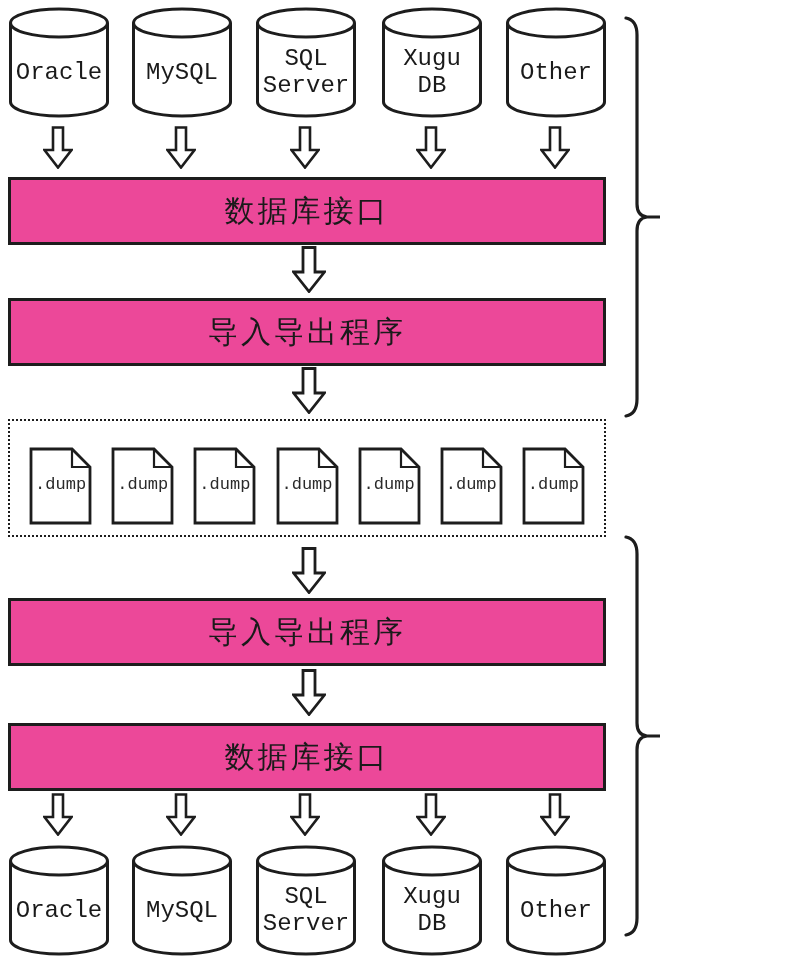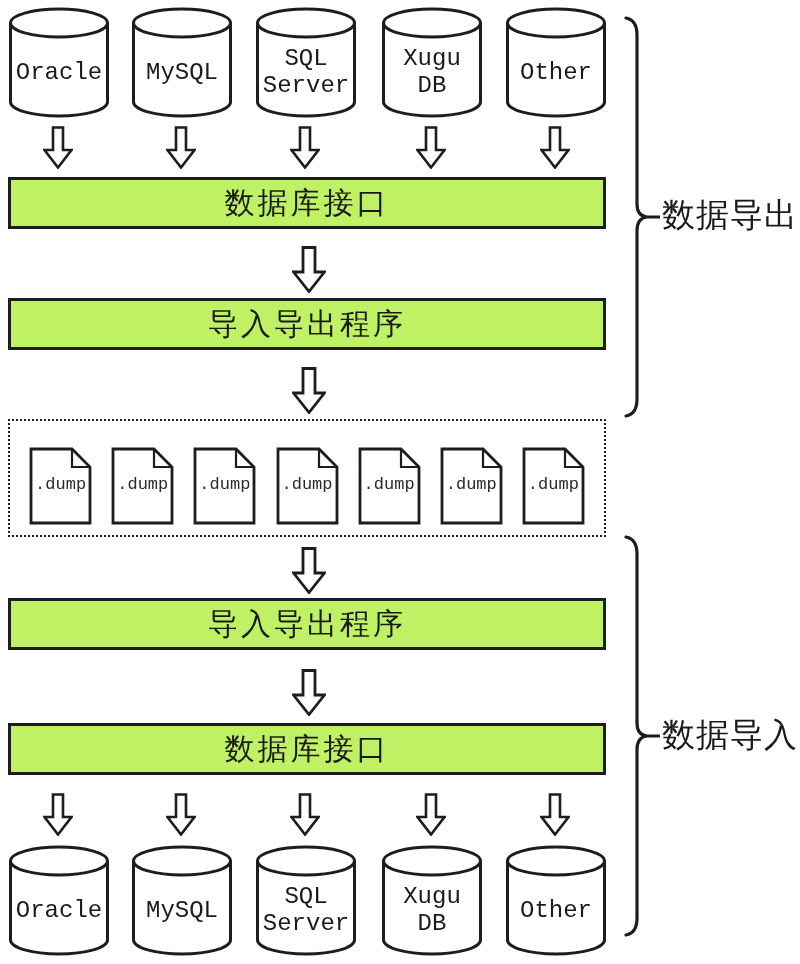--- a/index.html
+++ b/index.html
@@ -10,22 +10,22 @@
   
   .cyl{position:absolute;width:102px;height:114px;}
   .cyl svg{position:absolute;left:0;top:0;}
   .cyl .lbl{
     position:absolute;left:4px;right:4px;top:28px;bottom:8px;
     display:flex;align-items:center;justify-content:center;text-align:center;
     font-size:24px;line-height:1.12;
   }
   
   .flowbox{
-    position:absolute;left:8px;width:598px;height:52px;box-sizing:border-box;
-    border:3px solid #1d1d1d;background:#bef264;
+    position:absolute;left:8px;width:598px;height:68px;box-sizing:border-box;
+    border:3px solid #1d1d1d;background:#ec4899;
     display:flex;align-items:center;justify-content:center;
     font-size:30px;letter-spacing:3px;
   }
   
   .arrow-s{position:absolute;width:30px;height:43px;}
   .arrow-m{position:absolute;width:34px;height:47px;}
   
   .dumpbox{
     position:absolute;left:8px;top:419px;width:598px;height:118px;box-sizing:border-box;
     border:2.5px dotted #1d1d1d;background:#ffffff;
@@ -263,20 +263,18 @@
       <line x1="2.5" y1="17" x2="2.5" y2="96" stroke="#1d1d1d" stroke-width="3"></line>
       <line x1="99.5" y1="17" x2="99.5" y2="96" stroke="#1d1d1d" stroke-width="3"></line>
       <ellipse cx="51" cy="17" rx="48.5" ry="14" fill="#fff" stroke="#1d1d1d" stroke-width="3"></ellipse>
     </svg>
     <div class="lbl">Other</div>
   </div>
 
   <svg class="brace" style="left:618px;top:16px;" viewBox="0 0 44 402">
     <path d="M8,2 Q19,4 19,19 L19,188 Q19,200 29,201 L42,201 L29,201 Q19,202 19,215 L19,383 Q19,398 8,400" fill="none" stroke="#1d1d1d" stroke-width="3.2" stroke-linecap="round"></path>
   </svg>
-  <div class="bracket-label" style="top:201px;">数据导出</div>
 
   <svg class="brace" style="left:618px;top:535px;" viewBox="0 0 44 402">
     <path d="M8,2 Q19,4 19,19 L19,188 Q19,200 29,201 L42,201 L29,201 Q19,202 19,215 L19,383 Q19,398 8,400" fill="none" stroke="#1d1d1d" stroke-width="3.2" stroke-linecap="round"></path>
   </svg>
-  <div class="bracket-label" style="top:721px;">数据导入</div>
 
 </div>
 
 </body></html>

